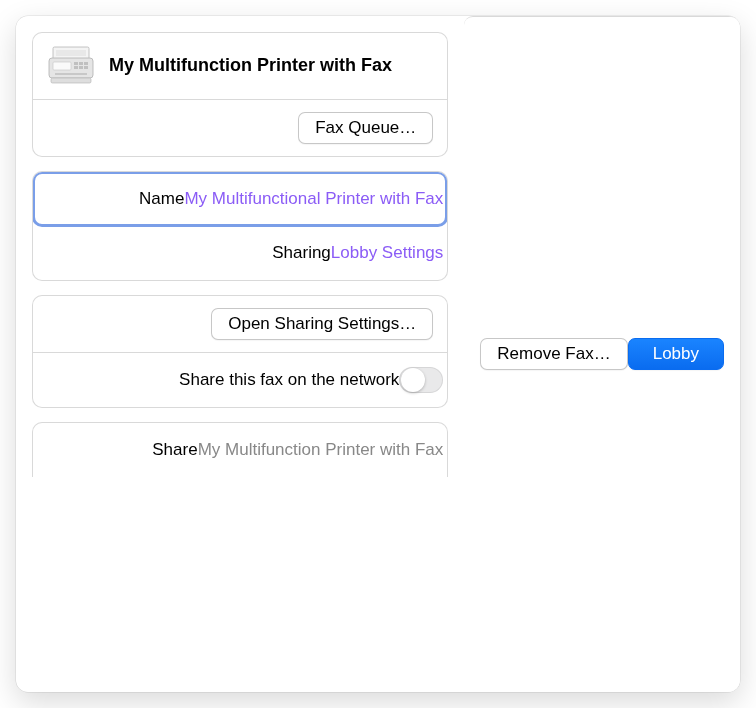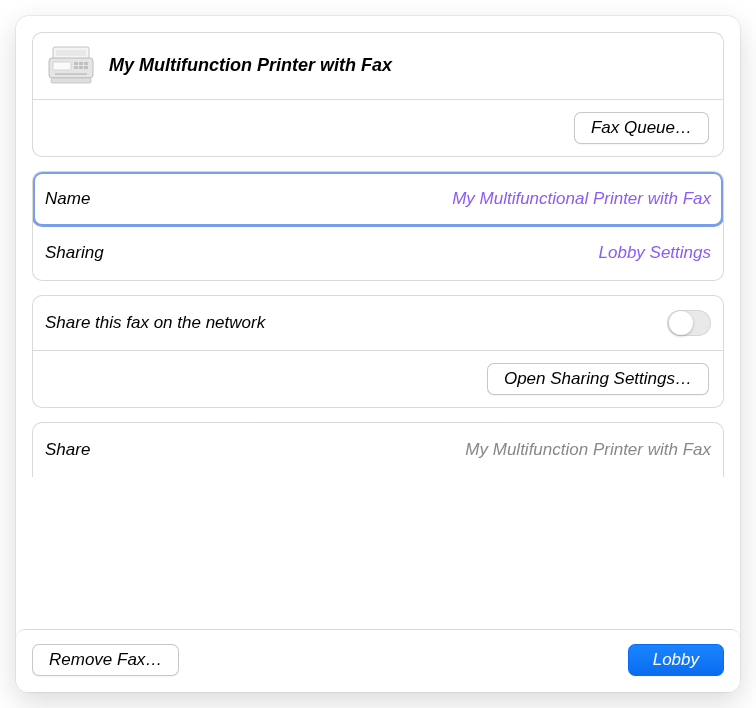--- a/index.html
+++ b/index.html
@@ -19,23 +19,22 @@
     .dialog {
       position: absolute;
       left: 16px;
       top: 16px;
       right: 16px;
       bottom: 16px;
       background: #fff;
       border-radius: 12px;
       box-shadow: 0 0 0 0.5px rgba(0,0,0,0.12), 0 10px 30px rgba(0,0,0,0.15);
       display: flex;
-      flex-direction: column;
-      overflow: hidden;
-      font-style: italic;
+      flex-direction: row;
+      overflow: hidden;
     }
     .content {
       padding: 16px 16px 8px 16px;
       flex: 1;
       overflow: hidden;
     }
 
     
     .header-card {
       background: #fff;
@@ -97,22 +96,22 @@
     .list-card {
       background: #fff;
       border: 0.5px solid rgba(0,0,0,0.15);
       border-radius: 10px;
       overflow: hidden;
       margin-bottom: 14px;
     }
     .row {
       display: flex;
       align-items: center;
-      justify-content: space-between;
-      padding: 14px 12px;
+      justify-content: flex-end;
+      padding: 14px 4px;
       min-height: 54px;
     }
     .row + .row {
       border-top: 0.5px solid rgba(0,0,0,0.15);
     }
     .row-actions {
       justify-content: flex-end;
       padding: 12px 14px;
     }
     .row-label {
@@ -222,31 +221,31 @@
         <div class="row-label">Name</div>
         <div class="row-value">My Multifunctional Printer with Fax</div>
       </div>
       <div class="row">
         <div class="row-label">Sharing</div>
         <div class="row-value">Lobby  Settings</div>
       </div>
     </div>
 
     <div class="list-card">
+      <div class="row row-actions">
+        <div class="btn">
+          <span>Open Sharing Settings…</span>
+        </div>
+      </div>
       <div class="row">
         <div class="row-label">Share this fax on the network</div>
         <div class="switch">
           <div class="switch-knob"></div>
         </div>
       </div>
-      <div class="row row-actions">
-        <div class="btn">
-          <span>Open Sharing Settings…</span>
-        </div>
-      </div>
     </div>
 
     <div class="kind-card">
       <div class="row">
         <div class="row-label">Share</div>
         <div class="row-value muted">My Multifunction Printer with Fax</div>
       </div>
     </div>
 
   </div>

